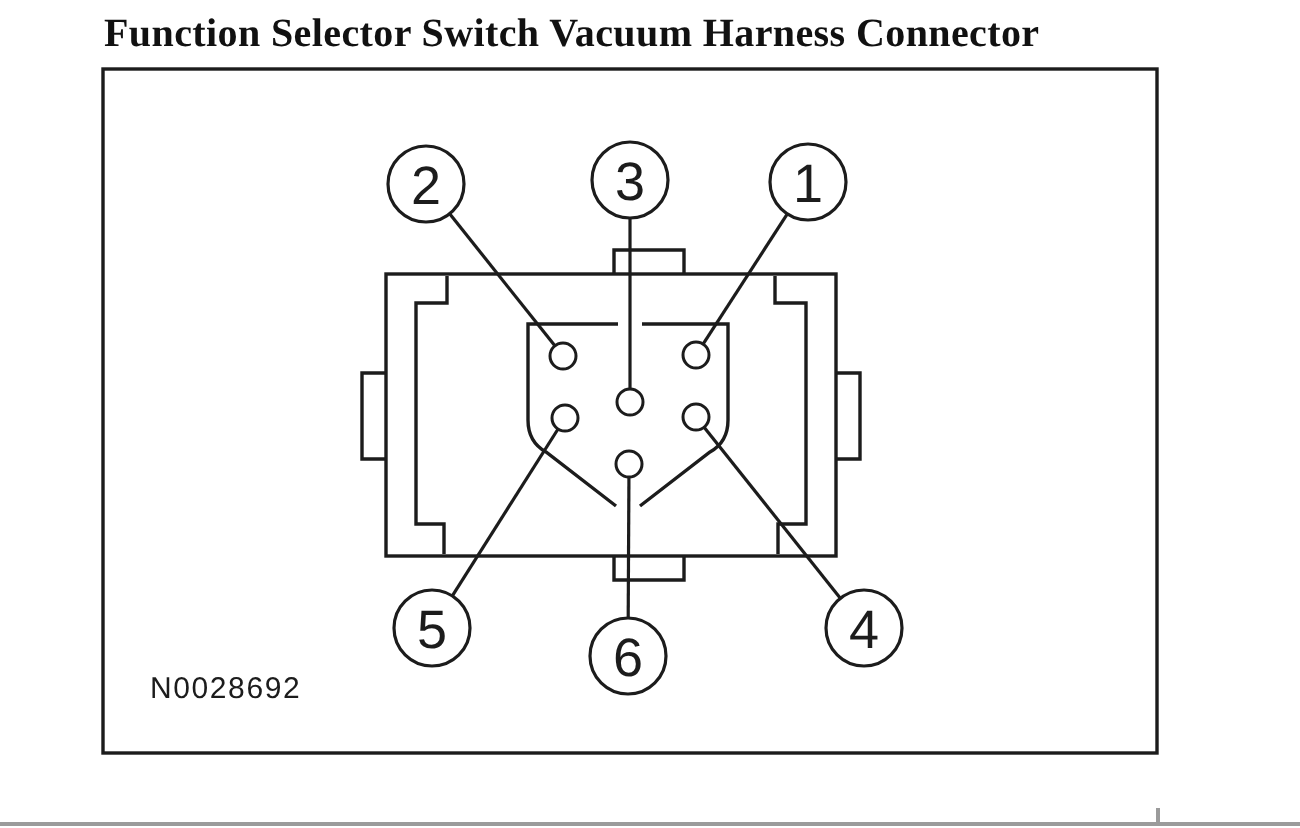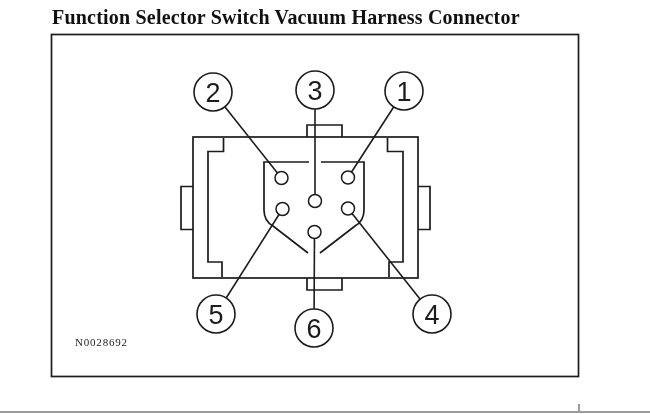--- a/index.html
+++ b/index.html
@@ -39,22 +39,22 @@
     fill: none;
     stroke: #1c1c1c;
     stroke-width: 1.7;
     stroke-linejoin: miter;
     stroke-linecap: butt;
   }
   .ref-label {
     position: absolute;
     left: 75px;
     top: 336px;
-    font-family: Liberation Serif, serif;
-    font-size: 11px;
+    font-family: Liberation Sans, sans-serif;
+    font-size: 15px;
     letter-spacing: 0.8px;
     color: #1c1c1c;
     white-space: nowrap;
   }
   .bottom-rule {
     position: absolute;
     left: 0;
     top: 411px;
     width: 650px;
     height: 2px;

